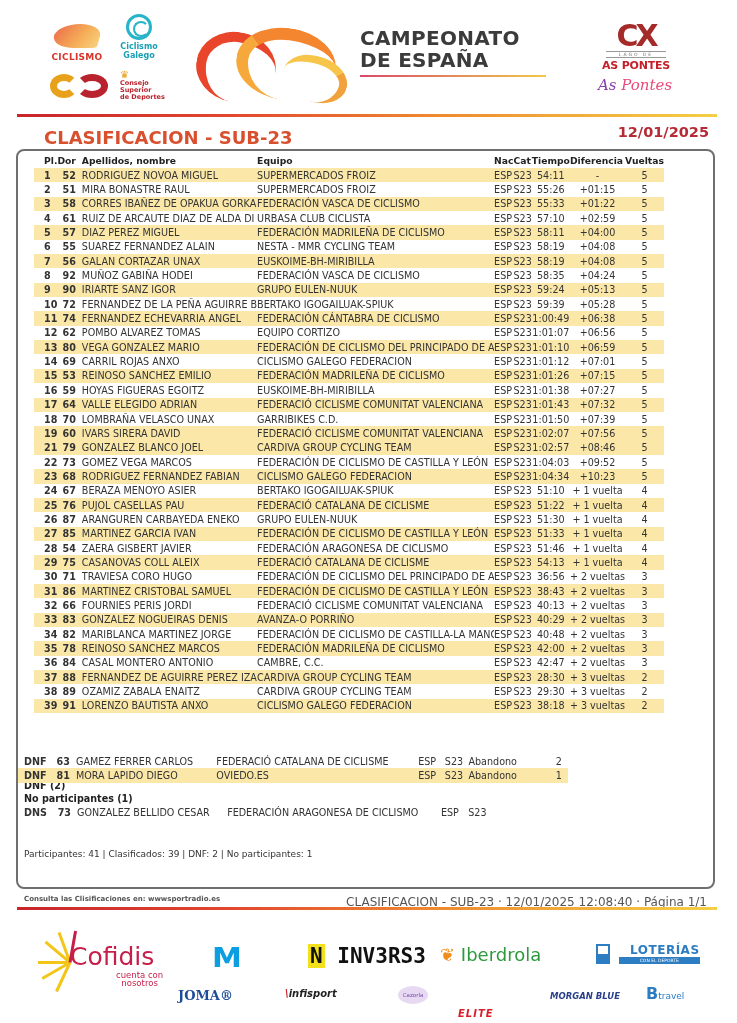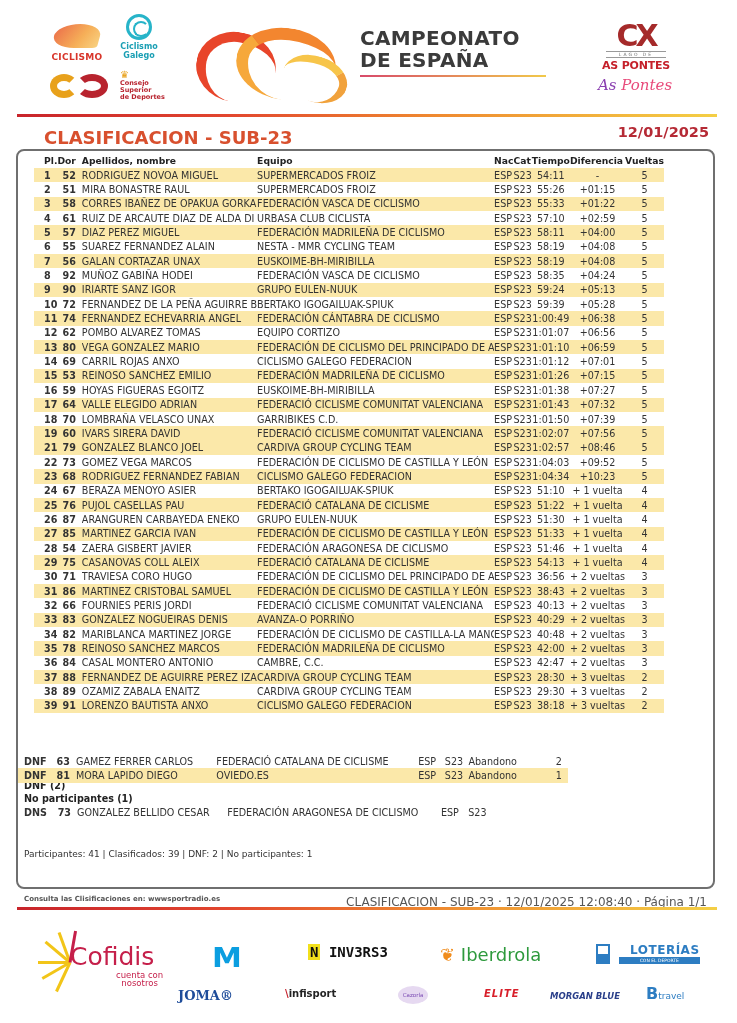--- a/index.html
+++ b/index.html
@@ -78,35 +78,35 @@
   .foot-right { position: absolute; right: 30px; top: 895px; font-size: 12px; color: #555; }
   .grad-rule2 { position: absolute; left: 17px; top: 907px; width: 700px; height: 3px; background: linear-gradient(90deg, #c8242b 0%, #e2462e 30%, #ef8a30 60%, #f4cf45 100%); }
 
   .sp { position: absolute; }
   .sp-cofidis { left: 36px; top: 924px; width: 130px; height: 80px; }
   .sp-cofidis .sun { position: absolute; left: 6px; top: 2px; width: 56px; height: 70px; }
   .sp-cofidis .ray { position: absolute; left: 28px; top: 35px; width: 32px; height: 3px; background: #f2c518; transform-origin: 0 50%; }
   .sp-cofidis .name { position: absolute; left: 34px; top: 18px; font-size: 25px; color: #c51f4a; }
   .sp-cofidis .sub { position: absolute; left: 80px; top: 47px; font-size: 8.5px; line-height: 8px; color: #c51f4a; text-align: center; }
   .sp-movistar { left: 212px; top: 940px; font-weight: bold; font-size: 30px; color: #0b9ee0; letter-spacing: -2px; transform: scaleY(.9); }
-  .sp-inverse { left: 308px; top: 944px; font-family: "DejaVu Sans Mono", monospace; font-weight: bold; font-size: 14px; color: #111; }
+  .sp-inverse { left: 308px; top: 944px; font-family: "DejaVu Sans Mono", monospace; font-weight: bold; font-size: 21px; color: #111; }
   .sp-inverse .n { background: #f2e01c; padding: 0 2px; }
   .sp-iberdrola { left: 440px; top: 944px; font-size: 18px; color: #2e9a3d; }
   .sp-iberdrola .leaf { color: #f08c1c; }
   .sp-loterias { left: 596px; top: 943px; }
   .sp-loterias .bx { display: inline-block; width: 14px; height: 20px; border: 2px solid #2d7dc2; vertical-align: middle; margin-right: 4px; background: linear-gradient(#fff 50%, #2d7dc2 50%); }
   .sp-loterias .lt { display: inline-block; vertical-align: middle; }
   .sp-loterias .l1 { font-weight: bold; font-size: 12px; color: #2d7dc2; letter-spacing: .5px; margin-left: 11px; }
   .sp-loterias .l2 { font-size: 4.5px; color: #fff; background: #2d7dc2; text-align: center; padding: 1px 0; }
   .sp-row2 { top: 988px; font-size: 10px; }
   .sp-joma { left: 178px; font-family: "DejaVu Serif", serif; font-weight: bold; font-size: 13px; color: #1e4c9a; }
-  .sp-infisport { left: 285px; font-weight: bold; color: #222; }
+  .sp-infisport { left: 285px; font-style: italic; font-weight: bold; color: #222; }
   .sp-infisport .v { color: #c5202a; }
   .sp-cazorla { left: 398px; width: 30px; height: 18px; border-radius: 50%; background: #e6d9f1; color: #7a4ab3; font-size: 5.5px; text-align: center; line-height: 18px; top: 986px; }
-  .sp-elite { left: 484px; font-weight: bold; font-style: italic; color: #d81f2a; letter-spacing: 1px; }
+  .sp-elite { left: 458px; font-weight: bold; font-style: italic; color: #d81f2a; letter-spacing: 1px; margin-top: 20px; }
   .sp-morgan { left: 550px; font-weight: bold; font-style: italic; font-size: 8.5px; color: #2a3f8a; top: 991px; }
   .sp-btravel { left: 646px; color: #2d7dc2; top: 984px; }
   .sp-btravel .b { font-weight: bold; font-size: 16px; }
   .sp-btravel .t { font-size: 9px; }
 </style>
 </head>
 <body>
 
 <div class="hdr">
   <div class="logo-rfec">

